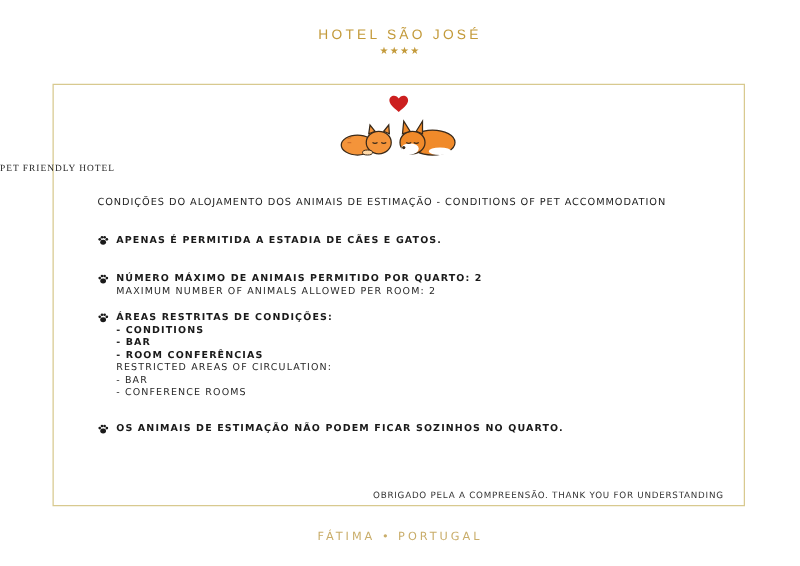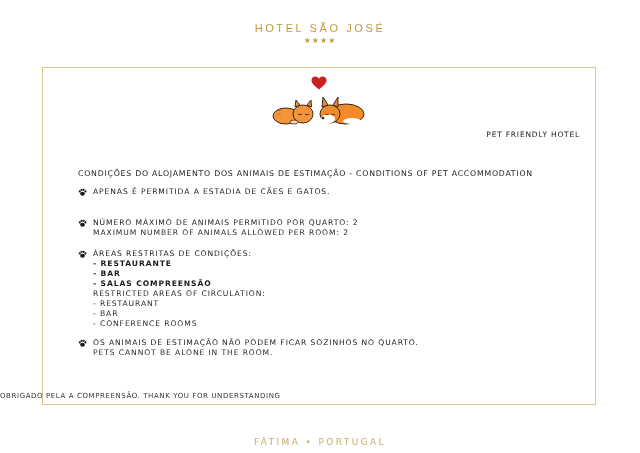--- a/index.html
+++ b/index.html
@@ -57,42 +57,42 @@
       left: 272px;
       top: 94px;
       width: 96px;
       height: 32px;
     }
     .pet-friendly {
       position: absolute;
       top: 130px;
       left: 0;
       width: 580px;
-      text-align: right;
+      text-align: left;
       font-size: 7.5px;
       letter-spacing: 0.8px;
       color: #222;
+      font-family: Liberation Serif, serif;
     }
     .main-heading {
       position: absolute;
       top: 157px;
       left: 78px;
       font-size: 7.8px;
       letter-spacing: 0.75px;
       color: #222;
       white-space: nowrap;
-      margin-top: 12px;
     }
     .rule {
       position: absolute;
       left: 78px;
       white-space: nowrap;
     }
     .rule .pt {
-      font-weight: normal;
+      font-weight: bold;
       font-size: 7.6px;
       letter-spacing: 0.9px;
       line-height: 10px;
       color: #1a1a1a;
       padding-left: 15px;
       position: relative;
     }
     .rule .en {
       font-size: 7.6px;
       letter-spacing: 0.9px;
@@ -119,35 +119,34 @@
       left: 0;
       top: 1px;
       width: 9px;
       height: 9px;
     }
     .thanks {
       position: absolute;
       top: 392px;
       left: 0;
       width: 579px;
-      text-align: left;
+      text-align: right;
       font-size: 7px;
       letter-spacing: 0.6px;
       color: #333;
     }
     .footer {
       position: absolute;
       top: 425px;
       left: 0;
       width: 640px;
       text-align: center;
       font-size: 9px;
       letter-spacing: 2.4px;
       color: #c9ad6a;
-      margin-top: 12px;
     }
   </style>
 </head>
 <body>
 
 <div class="hotel-title">HOTEL SÃO JOSÉ</div>
 <div class="hotel-stars">★★★★</div>
 
 <div class="frame"></div>
 
@@ -216,38 +215,36 @@
   <div class="pt">
     <svg class="paw" viewBox="0 0 10 10">
       <ellipse cx="5" cy="6.5" rx="2.6" ry="2.2" fill="#1a1a1a"></ellipse>
       <circle cx="2" cy="3.8" r="1.2" fill="#1a1a1a"></circle>
       <circle cx="4" cy="2" r="1.2" fill="#1a1a1a"></circle>
       <circle cx="6.3" cy="2" r="1.2" fill="#1a1a1a"></circle>
       <circle cx="8.3" cy="3.8" r="1.2" fill="#1a1a1a"></circle>
     </svg>
     <span>ÁREAS RESTRITAS DE CONDIÇÕES:</span>
   </div>
-  <div class="sub-pt">- RESTAURANTE</div>
+  <div class="sub-pt">- CONDITIONS</div>
   <div class="sub-pt">- BAR</div>
-  <div class="sub-pt">- SALAS COMPREENSÃO</div>
+  <div class="sub-pt">- ROOM CONFERÊNCIAS</div>
   <div class="en">RESTRICTED AREAS OF CIRCULATION:</div>
-  <div class="sub-en">- RESTAURANT</div>
   <div class="sub-en">- BAR</div>
   <div class="sub-en">- CONFERENCE ROOMS</div>
 </div>
 
 <div class="rule" style="top:338px;">
   <div class="pt">
     <svg class="paw" viewBox="0 0 10 10">
       <ellipse cx="5" cy="6.5" rx="2.6" ry="2.2" fill="#1a1a1a"></ellipse>
       <circle cx="2" cy="3.8" r="1.2" fill="#1a1a1a"></circle>
       <circle cx="4" cy="2" r="1.2" fill="#1a1a1a"></circle>
       <circle cx="6.3" cy="2" r="1.2" fill="#1a1a1a"></circle>
       <circle cx="8.3" cy="3.8" r="1.2" fill="#1a1a1a"></circle>
     </svg>
     <span>OS ANIMAIS DE ESTIMAÇÃO NÃO PODEM FICAR SOZINHOS NO QUARTO.</span>
   </div>
-  <div class="en">PETS CANNOT BE ALONE IN THE ROOM.</div>
 </div>
 
 <div class="thanks">OBRIGADO PELA A COMPREENSÃO. THANK YOU FOR UNDERSTANDING</div>
 
 <div class="footer">FÁTIMA • PORTUGAL</div>
 
 </body></html>

